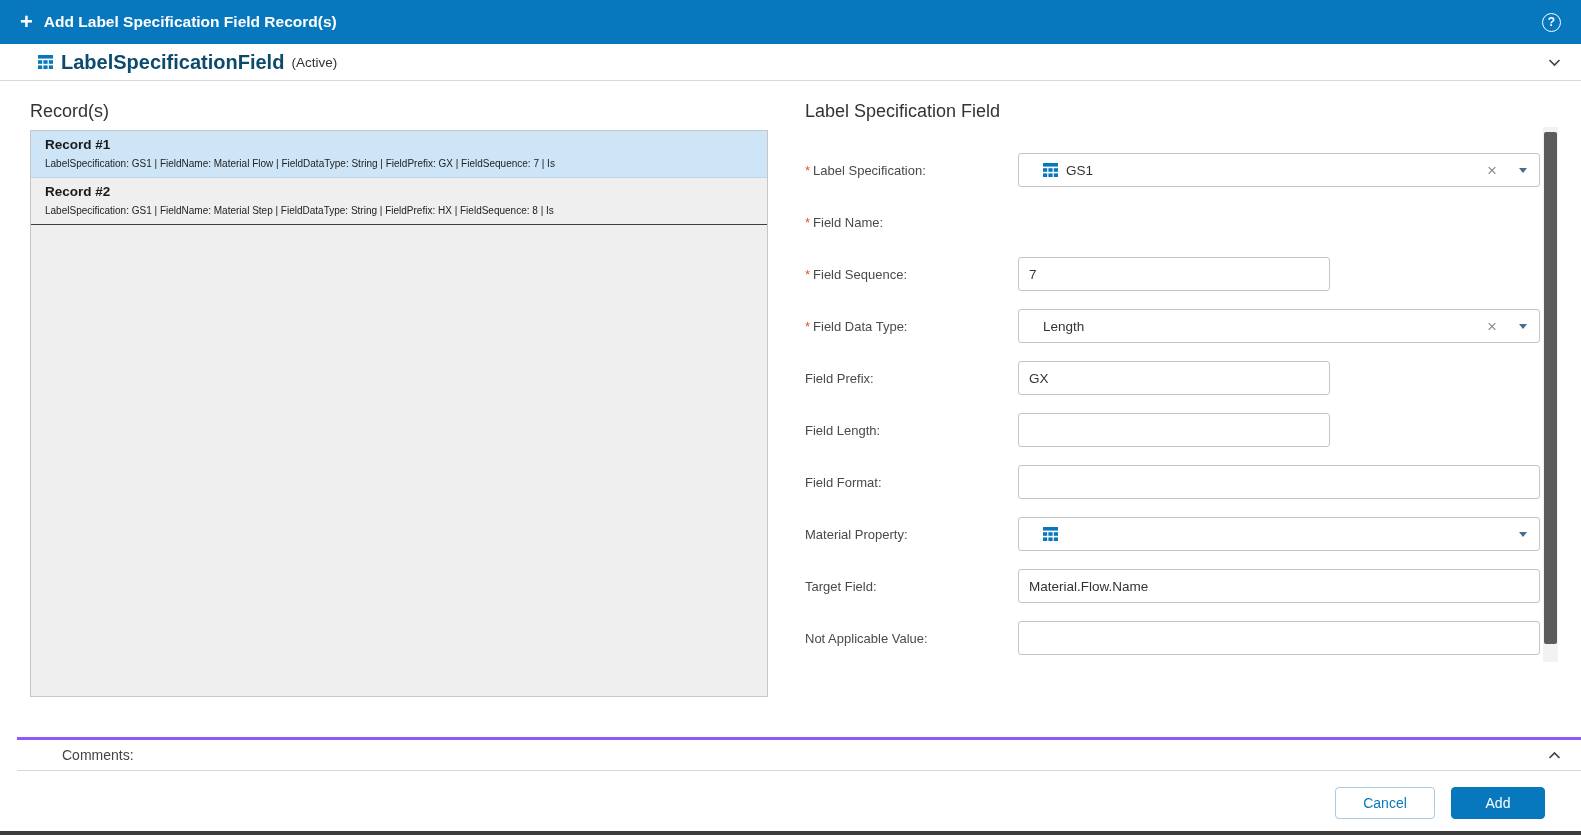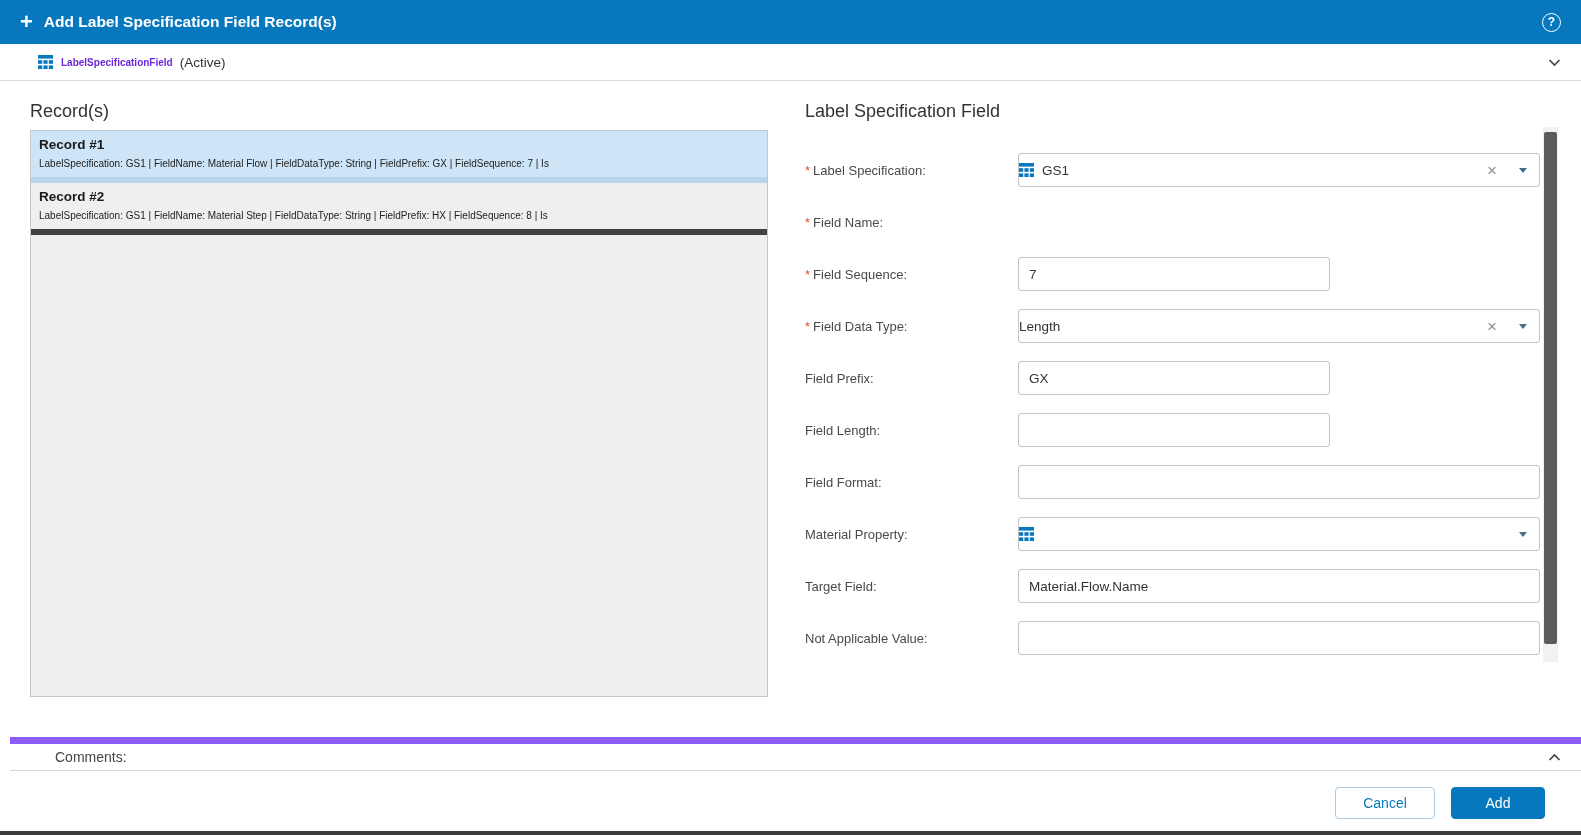--- a/index.html
+++ b/index.html
@@ -24,35 +24,35 @@
     color: #fff; font-size: 12px; font-weight: 700; display: flex; align-items: center; justify-content: center;
     cursor: pointer;
   }
 
   
   .subheader {
     position: absolute; top: 44px; left: 0; right: 0; height: 37px;
     background: #fff; border-bottom: 1px solid #d9d9d9;
     display: flex; align-items: center; padding: 0 18px 0 38px;
   }
-  .entity-name { color: #6d28d9; font-size: 10px; font-weight: 600; margin-left: 8px; cursor: pointer; }
+  .entity-name { color: #0c4a6e; font-size: 20px; font-weight: 600; margin-left: 8px; cursor: pointer; }
   .entity-status { color: #333; font-size: 13.5px; margin-left: 7px; }
   .subheader .chev { margin-left: auto; cursor: pointer; display: flex; }
 
   
   .section-title { position: absolute; font-size: 18px; color: #333; }
   #records-title { left: 30px; top: 101px; }
   #form-title { left: 805px; top: 101px; }
 
   
   .records-list {
     position: absolute; left: 30px; top: 130px; width: 738px; height: 567px;
     background: #efefef; border: 1px solid #c6c6c6; overflow: hidden;
   }
-  .record-item { padding: 4px 8px; border-bottom: 6px solid #404040; cursor: pointer; }
+  .record-item { padding: 4px 14px; border-bottom: 1px solid #404040; cursor: pointer; }
   .record-item.selected { background: #cde5f7; border-bottom-color: #bad5ea; }
   .record-title { font-size: 13.5px; font-weight: 700; color: #1a1a1a; line-height: 19px; }
   .record-summary { font-size: 10px; color: #222; line-height: 19px; white-space: nowrap; overflow: hidden; }
 
   
   .form {
     position: absolute; left: 805px; top: 153px; width: 736px; height: 547px;
     display: flex; flex-direction: column; gap: 18px; overflow: hidden;
   }
   .row { display: flex; align-items: center; min-height: 34px; }
@@ -63,21 +63,21 @@
   }
   .req { color: #e0552e; margin-right: 3px; }
   input.tfield {
     height: 34px; border: 1px solid #c5c5c5; border-radius: 3px; background: #fff;
     font-family: "Liberation Sans", sans-serif; font-size: 13.5px; color: #333; padding: 0 10px; outline: none;
   }
   .wide { width: 522px; }
   .short { width: 312px; }
   .combo {
     height: 34px; border: 1px solid #c5c5c5; border-radius: 3px; background: #fff;
-    display: flex; align-items: center; padding: 0 12px 0 0; gap: 8px; cursor: pointer;
+    display: flex; align-items: center; padding: 0 12px 0 24px; gap: 8px; cursor: pointer;
   }
   .combo-value { flex: 1; font-size: 13.5px; color: #333; }
   .clear-x { color: #8f8f8f; font-size: 17px; line-height: 1; cursor: pointer; }
   .caret {
     width: 0; height: 0; margin-left: 14px;
     border-left: 4.5px solid transparent; border-right: 4.5px solid transparent;
     border-top: 5.5px solid #456e8c; cursor: pointer;
   }
   .grid-icon { display: flex; flex: none; }
 
@@ -90,22 +90,22 @@
     position: absolute; left: 2px; top: 1.5px; width: 13px; height: 13px;
     border-radius: 50%; background: #0878be;
   }
 
   
   .scrollbar { position: absolute; left: 1543px; top: 127px; width: 15px; height: 535px; background: #f2f2f2; cursor: pointer; }
   .scroll-thumb { position: absolute; left: 1px; top: 5px; width: 13px; height: 512px; background: #5c5c5c; border-radius: 2px; cursor: grab; }
 
   
   .comments-bar {
-    position: absolute; left: 10px; right: 0; top: 737px; height: 34px; background: #fff;
-    border-top: 7px solid #8b5cf6; border-bottom: 1px solid #d9d9d9;
+    position: absolute; left: 17px; right: 0; top: 737px; height: 34px; background: #fff;
+    border-top: 3px solid #8b5cf6; border-bottom: 1px solid #d9d9d9;
     display: flex; align-items: center; padding: 0 18px 0 45px;
   }
   .comments-label { font-size: 14px; color: #444; }
   .comments-bar .chev { margin-left: auto; cursor: pointer; display: flex; }
 
   
   .footer-buttons { position: absolute; top: 787px; right: 36px; display: flex; gap: 16px; }
   .btn {
     height: 32px; border-radius: 4px; font-family: "Liberation Sans", sans-serif;
     font-size: 14px; display: flex; align-items: center; justify-content: center; cursor: pointer;

